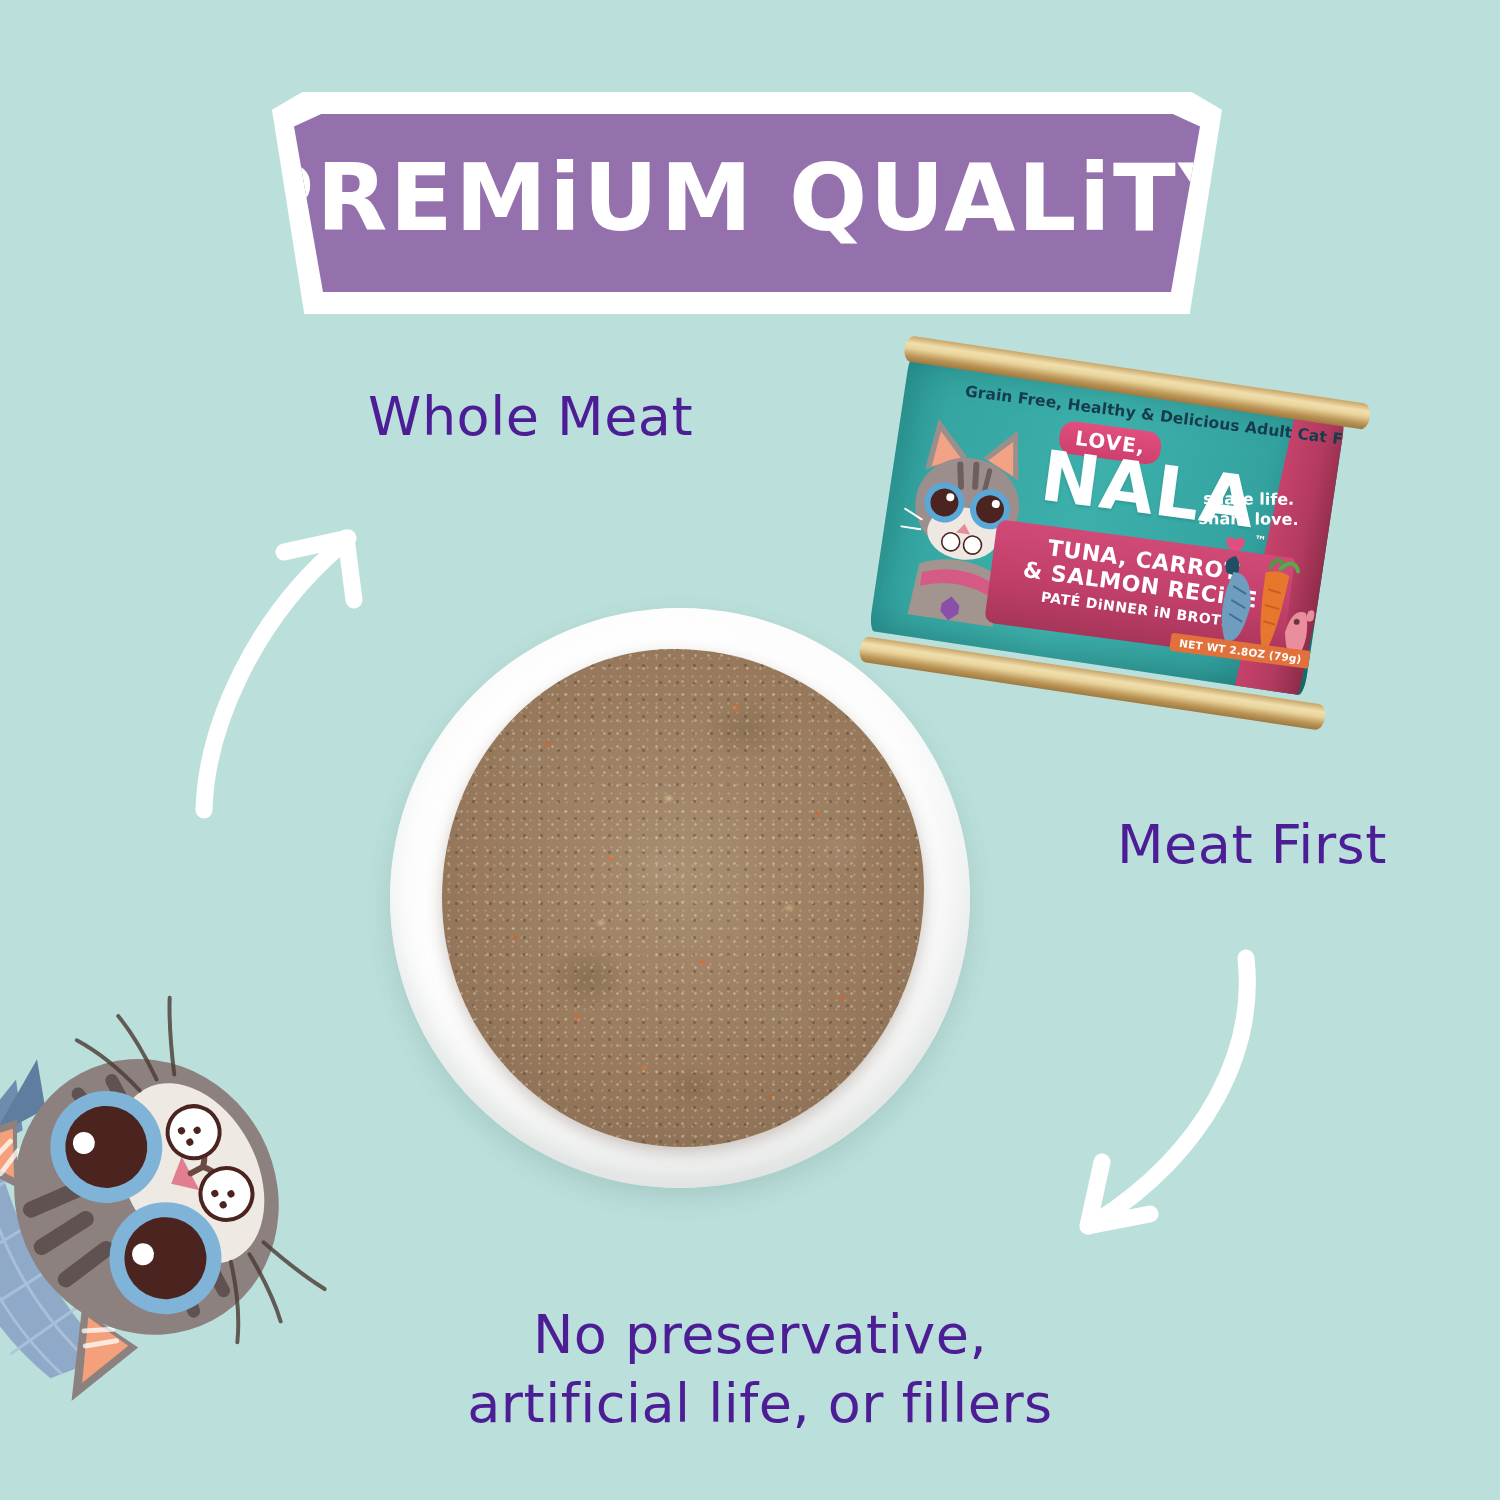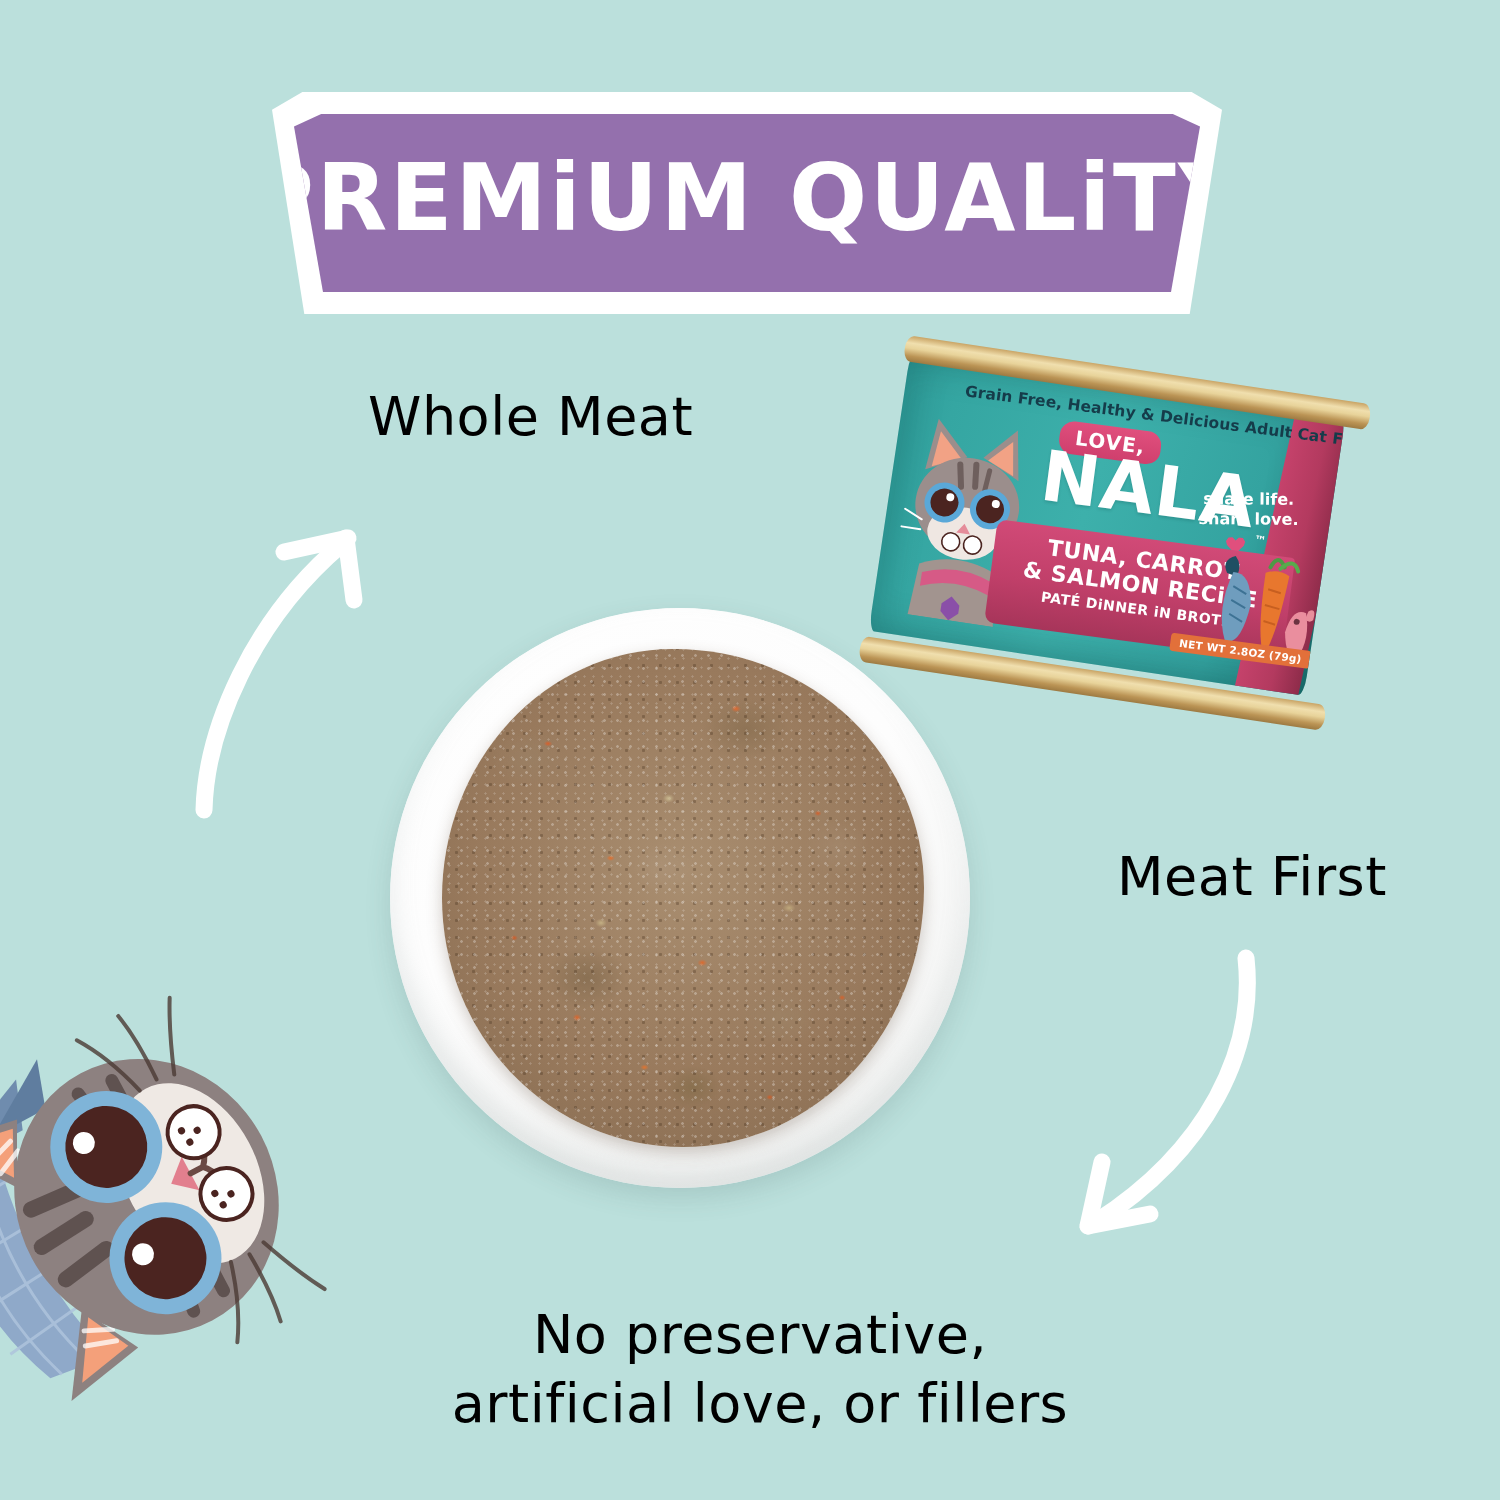--- a/index.html
+++ b/index.html
@@ -45,30 +45,30 @@
     font-weight: bold;
     letter-spacing: 2.5px;
     line-height: 1;
     white-space: nowrap;
     transform: translateY(-4px);
   }
 
   
   .feat {
     position: absolute;
-    color: #000000;
+    color: #4c1d95;
     font-family: "DejaVu Sans", sans-serif;
     font-size: 54px;
     font-weight: normal;
     letter-spacing: 0.5px;
     white-space: nowrap;
   }
   #feat-whole-meat { left: 368px; top: 385px; }
   #feat-grain-free { left: 52px; top: 845px; }
-  #feat-meat-first { left: 1117px; top: 845px; }
+  #feat-meat-first { left: 1117px; top: 813px; }
   #feat-no-preservative {
     left: 440px; top: 1300px;
     width: 640px;
     white-space: normal;
     text-align: center;
     line-height: 1.28;
   }
 
   
   .arrow-svg { position: absolute; overflow: visible; }
@@ -303,21 +303,21 @@
       <div class="banner-text">PREMiUM QUALiTY</div>
     </div>
   </div>
 
   <div class="feat" id="feat-whole-meat">Whole Meat</div>
 
 
   <div class="feat" id="feat-meat-first">Meat First</div>
 
   <div class="feat" id="feat-no-preservative" style="white-space: pre-line;">No preservative,
-artificial love, or fillers</div>
+artificial life, or fillers</div>
 
   <svg class="arrow-svg" id="arrow-up" viewBox="0 0 250 330">
     <path d="M 44 310 C 46 230, 92 120, 182 44" stroke="#ffffff" stroke-width="17" stroke-linecap="round" fill="none"></path>
     <path d="M 124 52 L 188 38" stroke="#ffffff" stroke-width="17" stroke-linecap="round" fill="none"></path>
     <path d="M 186 38 L 194 100" stroke="#ffffff" stroke-width="17" stroke-linecap="round" fill="none"></path>
   </svg>
 
   <svg class="arrow-svg" id="arrow-down" viewBox="0 0 280 320">
     <path d="M 216 18 C 226 110, 178 210, 66 282" stroke="#ffffff" stroke-width="17" stroke-linecap="round" fill="none"></path>
     <path d="M 58 286 L 72 222" stroke="#ffffff" stroke-width="17" stroke-linecap="round" fill="none"></path>

